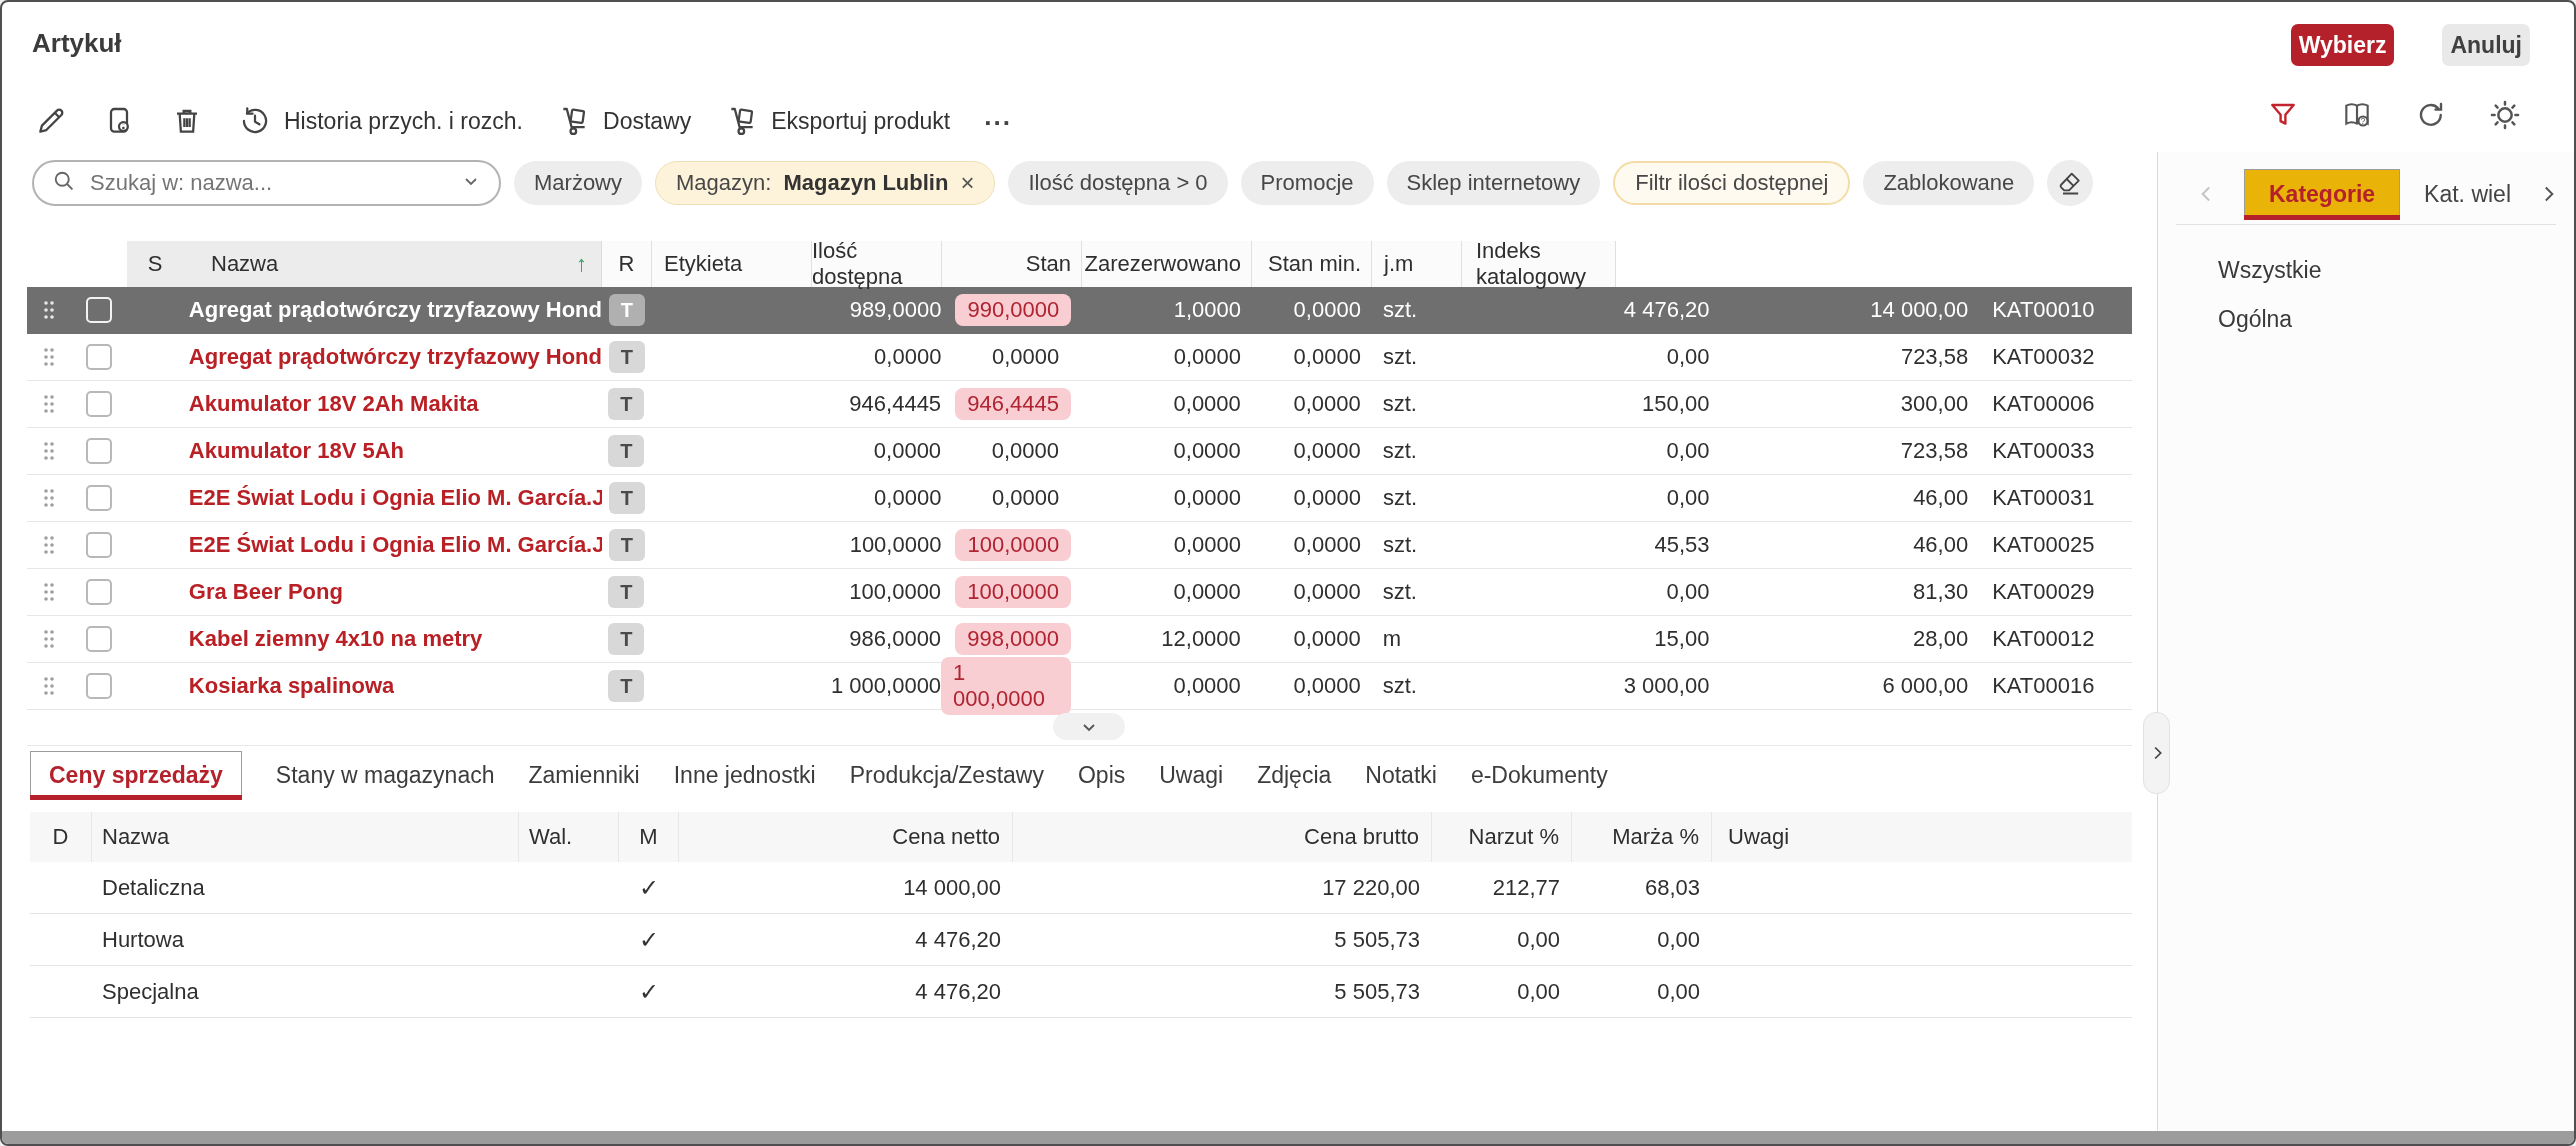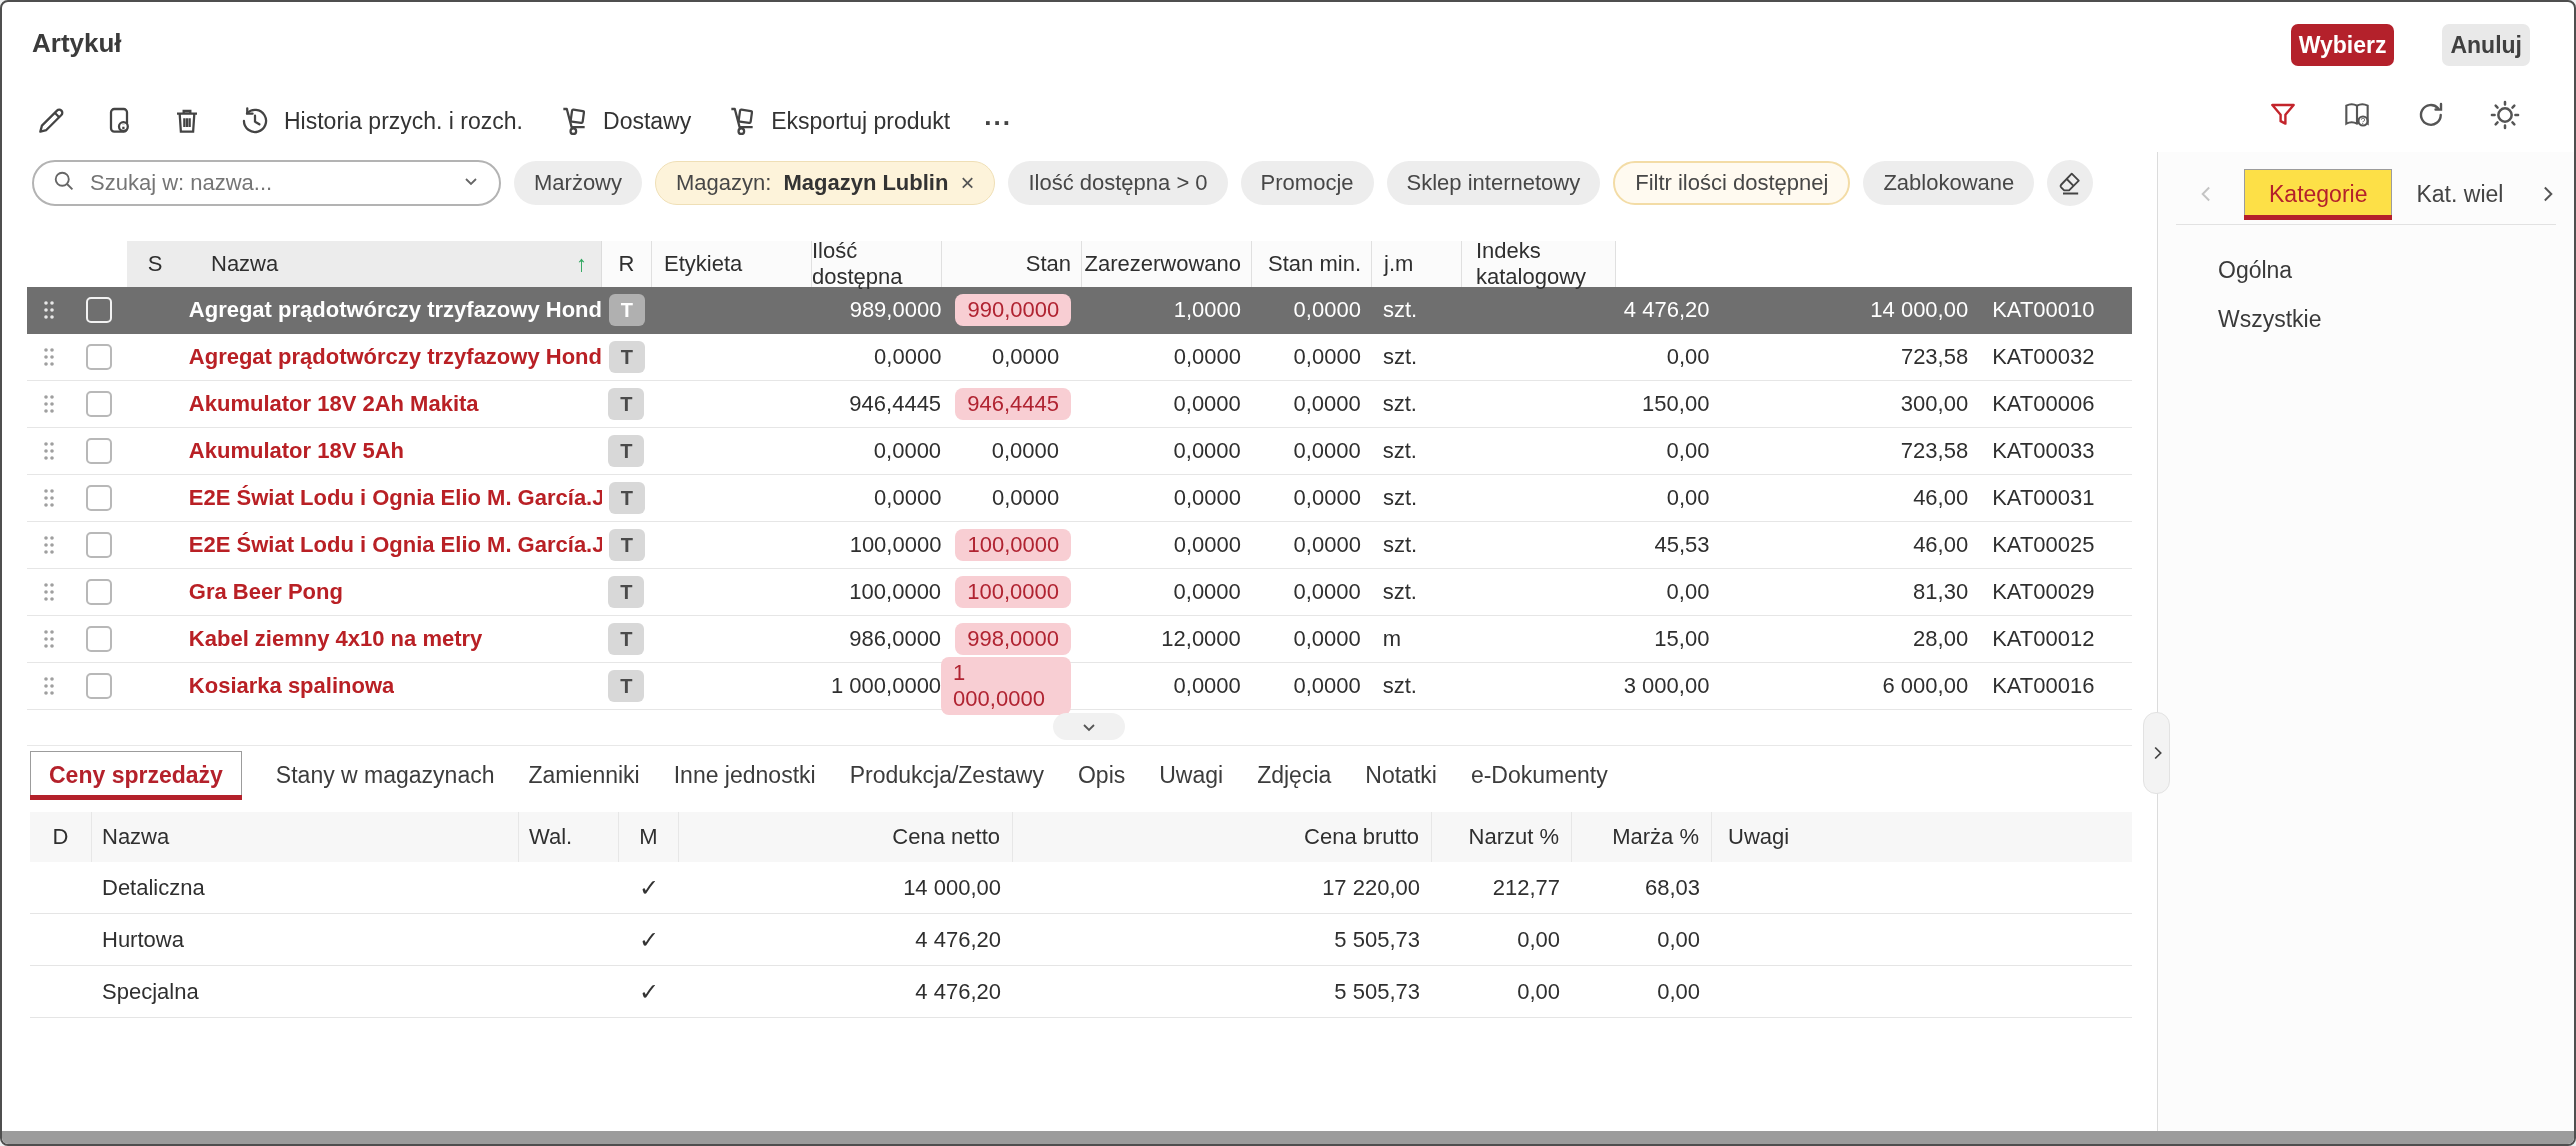--- a/index.html
+++ b/index.html
@@ -106,22 +106,22 @@
   .pcol-margin{width:140px;justify-content:flex-end;padding-right:12px;}
   .pcol-uwagi{flex:1;padding-left:16px;border-right:none !important;}
   .pcheck{font-size:24px;color:#333;}
 
   
   .sidebar{position:absolute;left:2155px;top:150px;right:0;bottom:13px;background:#fcfcfc;
            border-left:1px solid #dcdcdc;}
   .side-tabs{position:absolute;left:0;top:14px;right:14px;height:56px;display:flex;
              align-items:center;gap:24px;padding-left:36px;font-size:23px;}
   .side-tab{color:#444;white-space:nowrap;}
-  .side-tab.active{position:relative;border:1px solid #9c9c9c;background:#fde047;color:#b4212b;
-                   font-weight:400;padding:11px 24px;}
+  .side-tab.active{position:relative;border:1px solid #9c9c9c;background:#eab308;color:#b4212b;
+                   font-weight:700;padding:11px 24px;}
   .side-tab.active::after{content:"";position:absolute;left:-1px;right:-1px;bottom:-1px;height:5px;background:#b4212b;}
   .side-chevron{color:#555;display:flex;align-items:center;}
   .side-chevron.dim{color:#c4c4c4;}
   .side-divider{position:absolute;left:18px;right:18px;top:72px;height:1px;background:#e2e2e2;}
   .side-items{position:absolute;left:60px;top:94px;right:10px;display:flex;flex-direction:column;}
   .side-item{font-size:23px;color:#3a3a3a;padding:11px 0;}
 
   .collapse-pill{position:absolute;left:2141px;top:710px;width:27px;height:82px;background:#f3f3f3;
                  border:1px solid #e2e2e2;border-radius:13px;display:flex;align-items:center;
                  justify-content:center;color:#444;}
@@ -668,22 +668,22 @@
       <span class="side-tab active" data-interactable="true">Kategorie</span>
       <span class="side-tab" data-interactable="true">Kat. wiel</span>
       <span class="side-chevron" style="margin-left:auto;" data-interactable="true">
         <svg width="26" height="26" viewBox="0 0 24 24" fill="none" stroke="currentColor" stroke-width="1.8">
             <polyline points="10 6 16 12 10 18"></polyline>
           </svg>
       </span>
     </div>
     <div class="side-divider" data-interactable="false"></div>
     <div class="side-items" id="side-items-host" data-interactable="false">
+        <div class="side-item" data-interactable="true">Wszystkie</div>
         <div class="side-item" data-interactable="true">Ogólna</div>
-        <div class="side-item" data-interactable="true">Wszystkie</div>
       </div>
   </div>
 
   <div class="collapse-pill" data-interactable="true">
     <svg width="22" height="22" viewBox="0 0 24 24" fill="none" stroke="#444" stroke-width="1.9">
         <polyline points="10 6 16 12 10 18"></polyline>
       </svg>
   </div>
 
   <div class="bottom-strip" data-interactable="false"></div>

